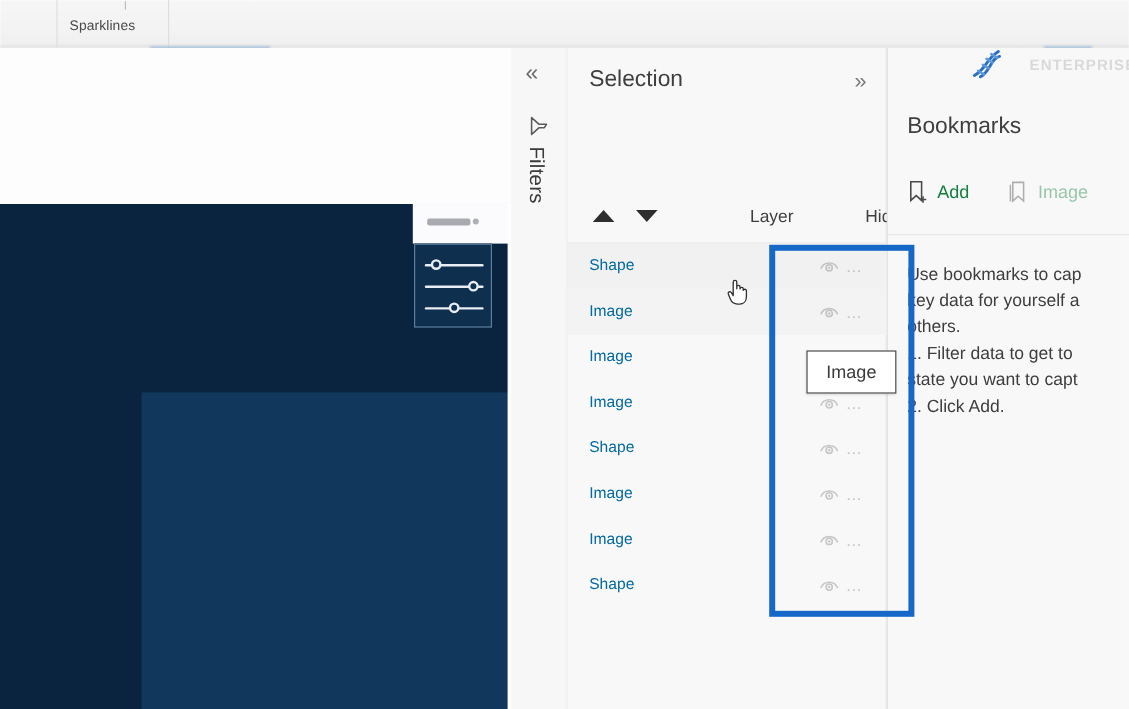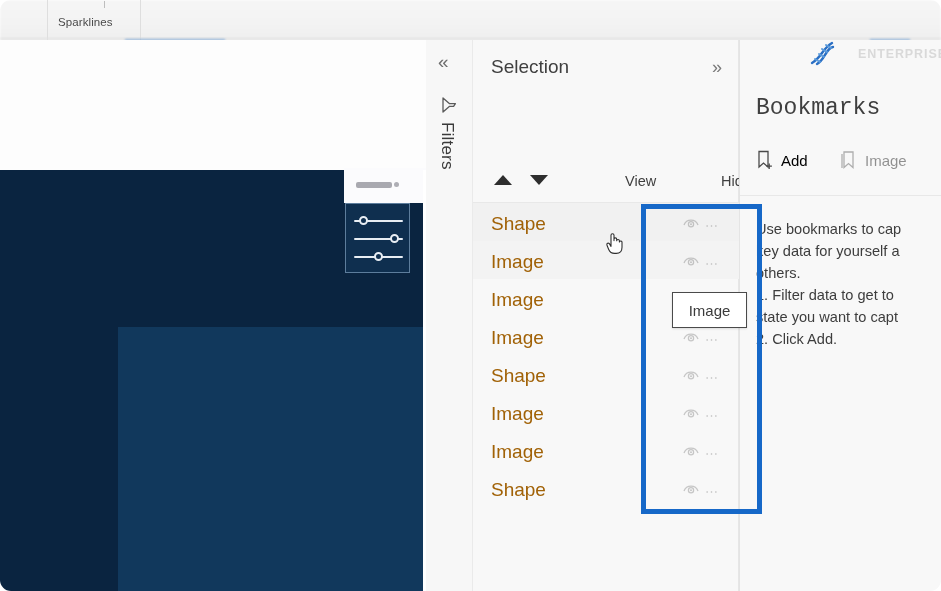--- a/index.html
+++ b/index.html
@@ -2,21 +2,21 @@
 <html><head>
 <meta charset="utf-8">
 <style>
   * { box-sizing: border-box; margin: 0; padding: 0; }
   html, body {
     width: 941px; height: 591px;
     overflow: hidden;
     font-family: "Liberation Sans", sans-serif;
     background: #ffffff;
   }
-  #app { position: relative; width: 941px; height: 591px; overflow: hidden; border-radius: 11px; }
+  #app { position: relative; width: 941px; height: 591px; overflow: hidden; }
 
   
   .ribbon {
     position: absolute; left: 0; top: 0; width: 941px; height: 40px;
     background: linear-gradient(180deg,#f6f6f6 0%,#f3f3f3 60%,#efefef 100%);
     filter: blur(1.1px);
   }
   .ribbon-div {
     position: absolute; top: 0; width: 1px; height: 40px;
     background: #dedede;
@@ -154,21 +154,21 @@
     background: #e8e8e8;
   }
 
   
   .layer-list { position: absolute; left: 0; top: 163px; width: 266px; }
   .layer-row {
     position: relative; height: 38px; cursor: pointer;
   }
   .layer-row .name {
     position: absolute; left: 18px; top: 10px;
-    font-size: 19px; color: #a16207;
+    font-size: 13px; color: #0369a1;
   }
   .layer-row .eye {
     position: absolute; left: 210px; top: 12px; width: 16px; height: 13px;
     opacity: .30; cursor: pointer;
   }
   .layer-row .dots {
     position: absolute; left: 232px; top: 16px;
     font-size: 13px; letter-spacing: 1.6px; color: #9a9a9a; opacity: .55;
     cursor: pointer; line-height: 1;
   }
@@ -196,28 +196,28 @@
   
   .cursor { position: absolute; left: 604px; top: 231px; width: 20px; height: 24px; }
 
   
   .bookmarks-pane {
     position: absolute; left: 740px; top: 40px; width: 201px; height: 551px;
     background: #f8f8f8;
   }
   .bm-title {
     position: absolute; left: 16px; top: 55px;
-    font-size: 23px; color: #3f3f3f; font-family: Liberation Mono, monospace;
+    font-size: 19px; color: #3f3f3f;
   }
   .bm-actions { position: absolute; left: 0; top: 110px; width: 201px; height: 42px; }
   .bm-btn { position: absolute; top: 0; display: flex; align-items: center; cursor: pointer; }
   .bm-add { left: 16px; }
   .bm-view { left: 100px; opacity: .42; }
   .bm-btn .glyph { width: 18px; height: 20px; margin-right: 7px; }
-  .bm-btn .lbl { font-size: 15px; color: #000000; }
+  .bm-btn .lbl { font-size: 15px; color: #15803d; }
   .bm-sep {
     position: absolute; left: 0; top: 155px; width: 201px; height: 1px;
     background: #e8e8e8;
   }
   .bm-desc {
     position: absolute; left: 16px; top: 178px; width: 210px;
     font-size: 14.6px; line-height: 22px; color: #3d3d3d;
     white-space: pre-line;
   }
   .watermark {
@@ -279,21 +279,21 @@
     <div class="sel-expand">»</div>
 
 
     <div class="sel-toolbar">
       <div class="arrow-btn arrow-up">
         <div class="tri tri-up"></div>
       </div>
       <div class="arrow-btn arrow-down">
         <div class="tri tri-down"></div>
       </div>
-      <div class="show-btn">View</div>
+      <div class="show-btn">Layer</div>
       <div class="hide-btn">Hide</div>
     </div>
     <div class="list-sep"></div>
 
     <div class="layer-list">
 
       <div class="layer-row hovered">
         <div class="name">Shape</div>
         <div class="eye">
           <svg viewBox="0 0 16 13" width="16" height="13">

